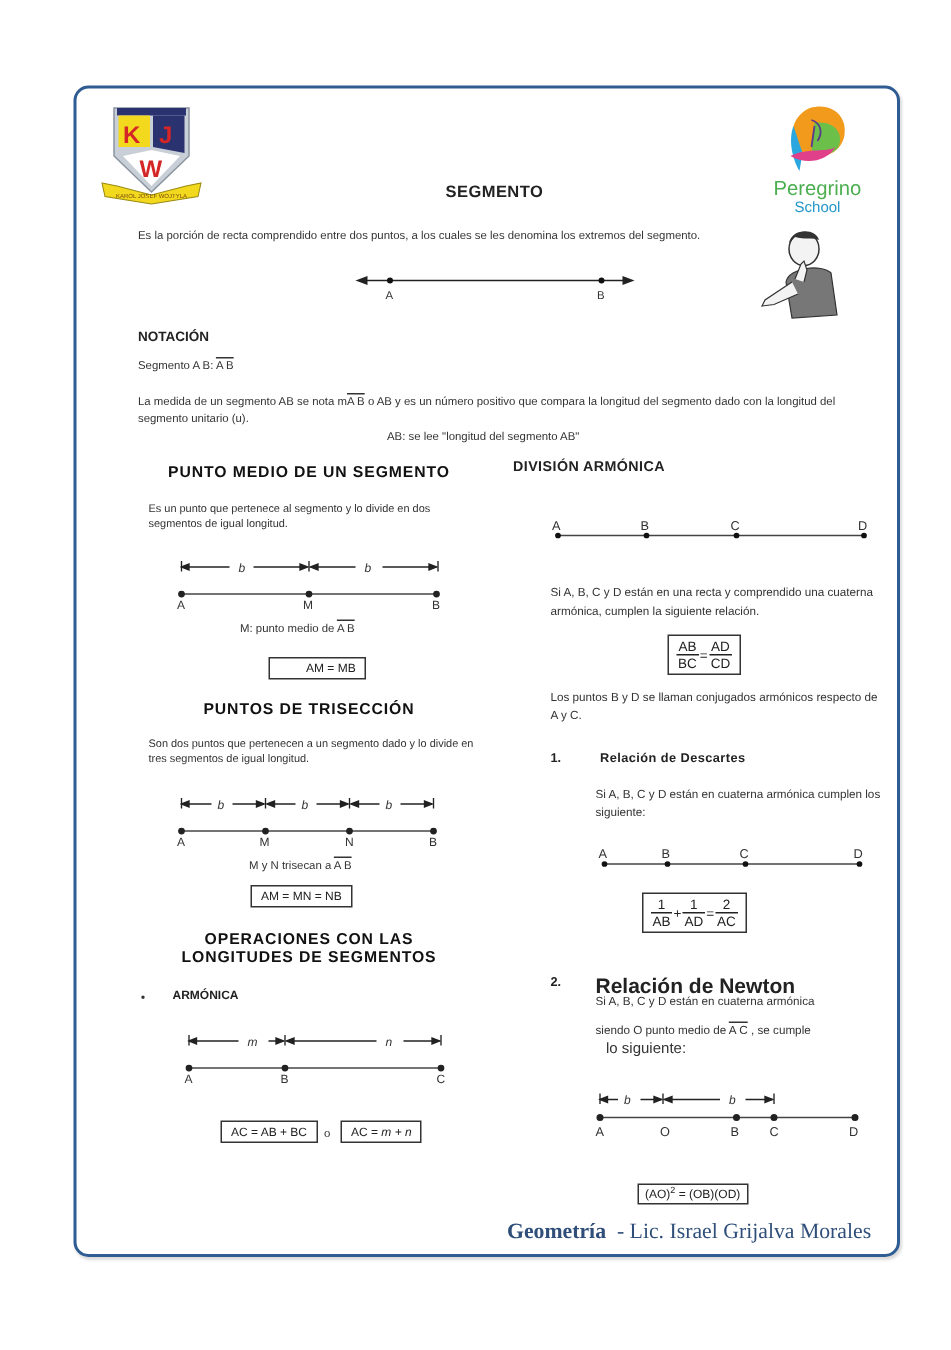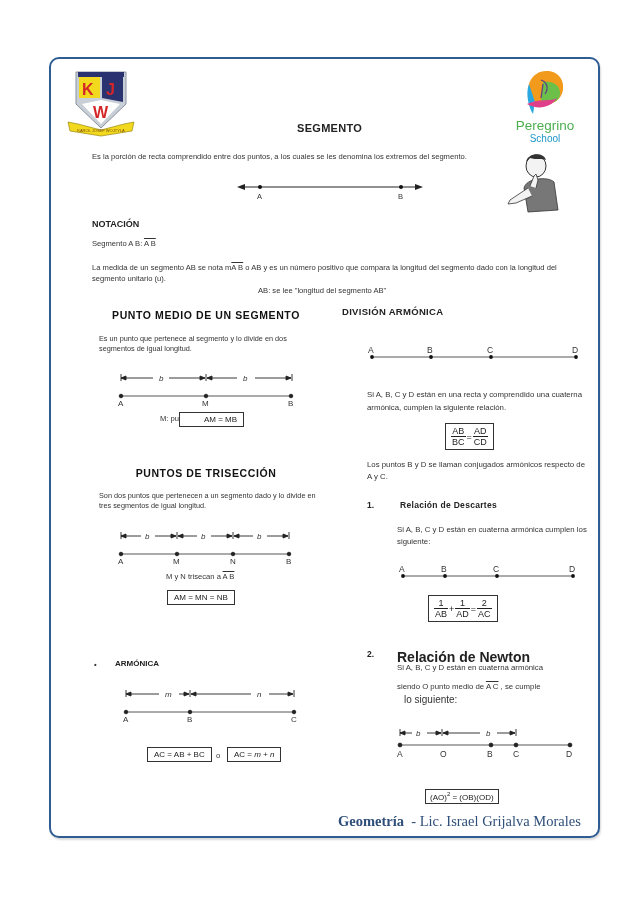--- a/index.html
+++ b/index.html
@@ -119,21 +119,21 @@
     <text x="44" y="11" font-size="8" font-style="italic" fill="#333">b</text>
     <text x="128" y="11" font-size="8" font-style="italic" fill="#333">b</text>
     <text x="3" y="36" font-size="8" fill="#333">A</text>
     <text x="87" y="36" font-size="8" fill="#333">M</text>
     <text x="173" y="36" font-size="8" fill="#333">B</text>
   </svg>
 </div>
 <div class="abs p" style="left:160px;top:413px;white-space:nowrap;">
   <span>M: punto medio de </span><span class="overline">A B</span>
 </div>
-<div class="formula-box" style="left:179px;top:412px;padding-left:24px;">AM = MB</div>
+<div class="formula-box" style="left:179px;top:438px;padding-left:24px;">AM = MB</div>
 
 <div class="abs section-title" style="left:88px;top:467px;width:236px;">PUNTOS DE TRISECCIÓN</div>
 <div class="abs p" style="left:99px;top:491px;width:222px;line-height:10px;font-size:7.3px;">Son dos puntos que pertenecen a un segmento dado y lo divide en tres segmentos de igual longitud.</div>
 <div class="abs" style="left:115px;top:528px;width:185px;height:40px;">
   <svg width="185" height="40" viewBox="0 0 185 40">
     <g stroke="#222" stroke-width="0.9" fill="#222">
       <line x1="6" y1="4" x2="6" y2="11"></line>
         <line x1="6" y1="8" x2="26" y2="8"></line>
         <path d="M6 8 L11 6 L11 10 Z"></path>
       <line x1="40" y1="8" x2="61" y2="8"></line>
@@ -163,20 +163,22 @@
     <text x="115" y="36" font-size="8" fill="#333">N</text>
     <text x="171" y="36" font-size="8" fill="#333">B</text>
   </svg>
 </div>
 <div class="abs p" style="left:166px;top:571px;white-space:nowrap;">
   <span>M y N trisecan a </span><span class="overline">A B</span>
 </div>
 <div class="formula-box" style="left:167px;top:590px;">AM = MN = NB</div>
 
 <div class="abs section-title" style="left:88px;top:620px;width:236px;line-height:12px;">
+  <div>OPERACIONES CON LAS</div>
+  <div>LONGITUDES DE SEGMENTOS</div>
 </div>
 <div class="abs p" style="left:94px;top:659px;font-weight:bold;">•</div>
 <div class="abs h-bold" style="left:115px;top:659px;font-size:8px;">ARMÓNICA</div>
 <div class="abs" style="left:121px;top:688px;width:185px;height:40px;">
   <svg width="185" height="40" viewBox="0 0 185 40">
     <g stroke="#222" stroke-width="0.9" fill="#222">
       <line x1="5" y1="2" x2="5" y2="9"></line>
         <line x1="5" y1="6" x2="38" y2="6"></line>
         <path d="M5 6 L10 4 L10 8 Z"></path>
       <line x1="58" y1="6" x2="68" y2="6"></line>

